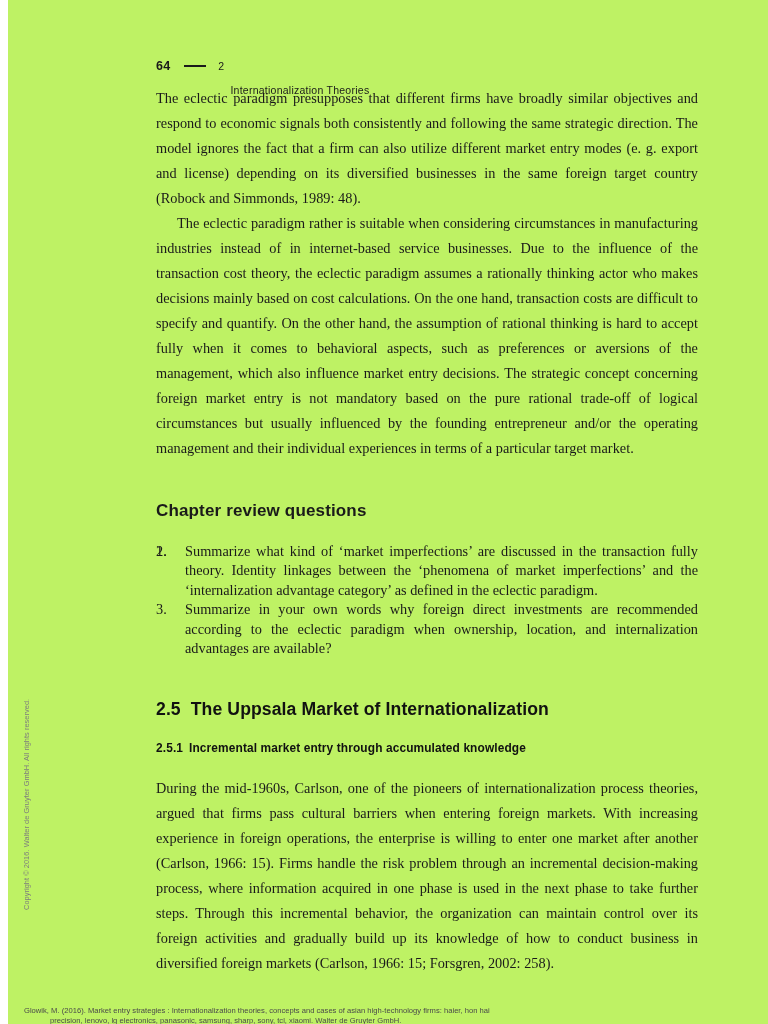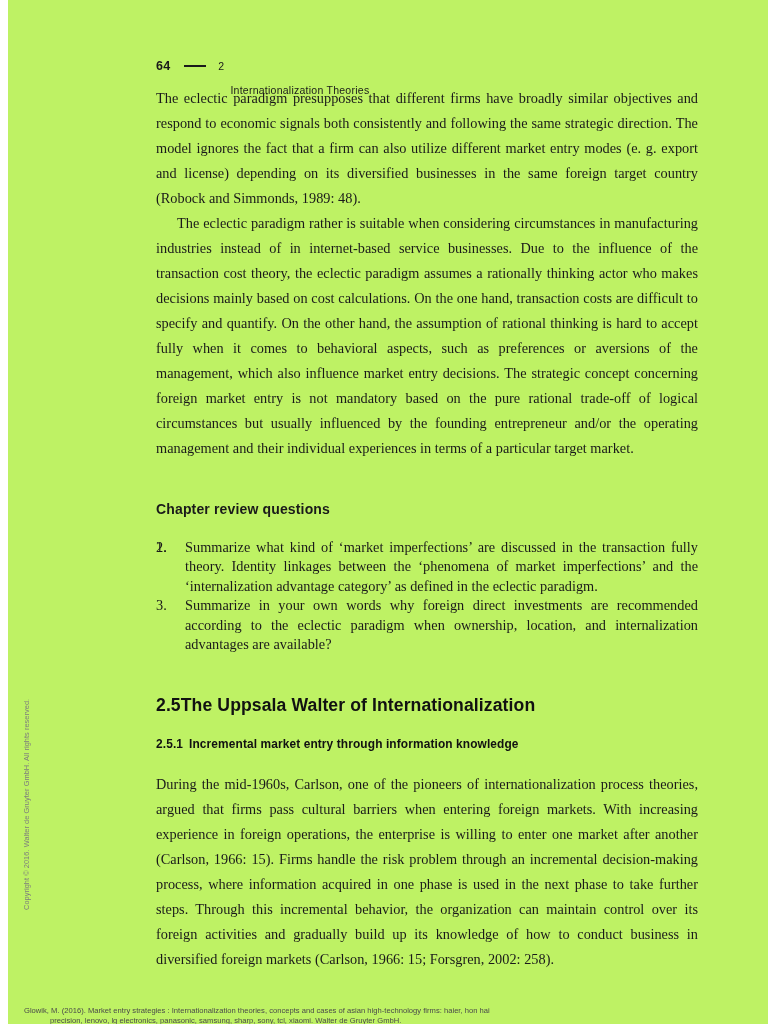--- a/index.html
+++ b/index.html
@@ -81,21 +81,21 @@
     hyphens: none;
   }
   p.body.indent {
     text-indent: 21px;
   }
 
   
   .crq-head {
     margin: 0;
     font-family: "Liberation Sans", sans-serif;
-    font-size: 14px;
+    font-size: 17px;
     font-weight: bold;
     letter-spacing: 0.15px;
     color: #1a1a1a;
   }
   ol.questions {
     margin: 0;
     padding: 0;
     list-style: none;
   }
   ol.questions li {
@@ -118,21 +118,21 @@
   
   h2.sec {
     margin: 0;
     font-family: "Liberation Sans", sans-serif;
     font-size: 17.6px;
     font-weight: bold;
     letter-spacing: 0.1px;
     color: #111111;
     white-space: nowrap;
   }
-  h2.sec .secnum { margin-right: 0; }
+  h2.sec .secnum { margin-right: 10px; }
 
   h3.subsec {
     margin: 0;
     font-family: "Liberation Sans", sans-serif;
     font-size: 11.9px;
     font-weight: bold;
     letter-spacing: 0.12px;
     color: #111111;
     white-space: nowrap;
   }
@@ -210,27 +210,27 @@
       </li>
       <li>
         <span class="qnum">3.</span>
         <span>Summarize in your own words why foreign direct investments are recommended according to the eclectic paradigm when ownership, location, and internalization advantages are available?</span>
       </li>
     </ol>
 
     <div class="gap-sec"></div>
 
     <h2 class="sec">
-      <span class="secnum">2.5</span><span>The Uppsala Walter of Internationalization</span>
+      <span class="secnum">2.5</span><span>The Uppsala Market of Internationalization</span>
     </h2>
 
     <div class="gap-sub"></div>
 
     <h3 class="subsec">
-      <span class="subsecnum">2.5.1</span><span>Incremental market entry through information knowledge</span>
+      <span class="subsecnum">2.5.1</span><span>Incremental market entry through accumulated knowledge</span>
     </h3>
 
     <div class="gap-last"></div>
 
     <p class="body">During the mid-1960s, Carlson, one of the pioneers of internationalization process theories, argued that firms pass cultural barriers when entering foreign markets. With increasing experience in foreign operations, the enterprise is willing to enter one market after another (Carlson, 1966: 15). Firms handle the risk problem through an incremental decision-making process, where information acquired in one phase is used in the next phase to take further steps. Through this incremental behavior, the organization can maintain control over its foreign activities and gradually build up its knowledge of how to conduct business in diversified foreign markets (Carlson, 1966: 15; Forsgren, 2002: 258).</p>
 
   </div>
 
   <div class="vert-copyright">Copyright © 2016. Walter de Gruyter GmbH. All rights reserved.</div>
 

